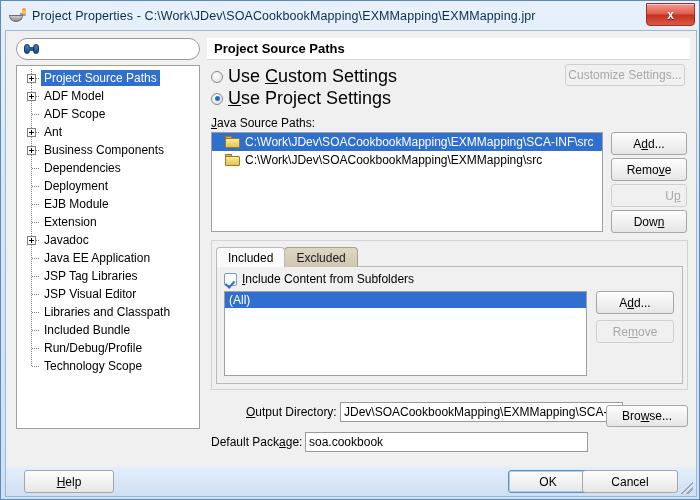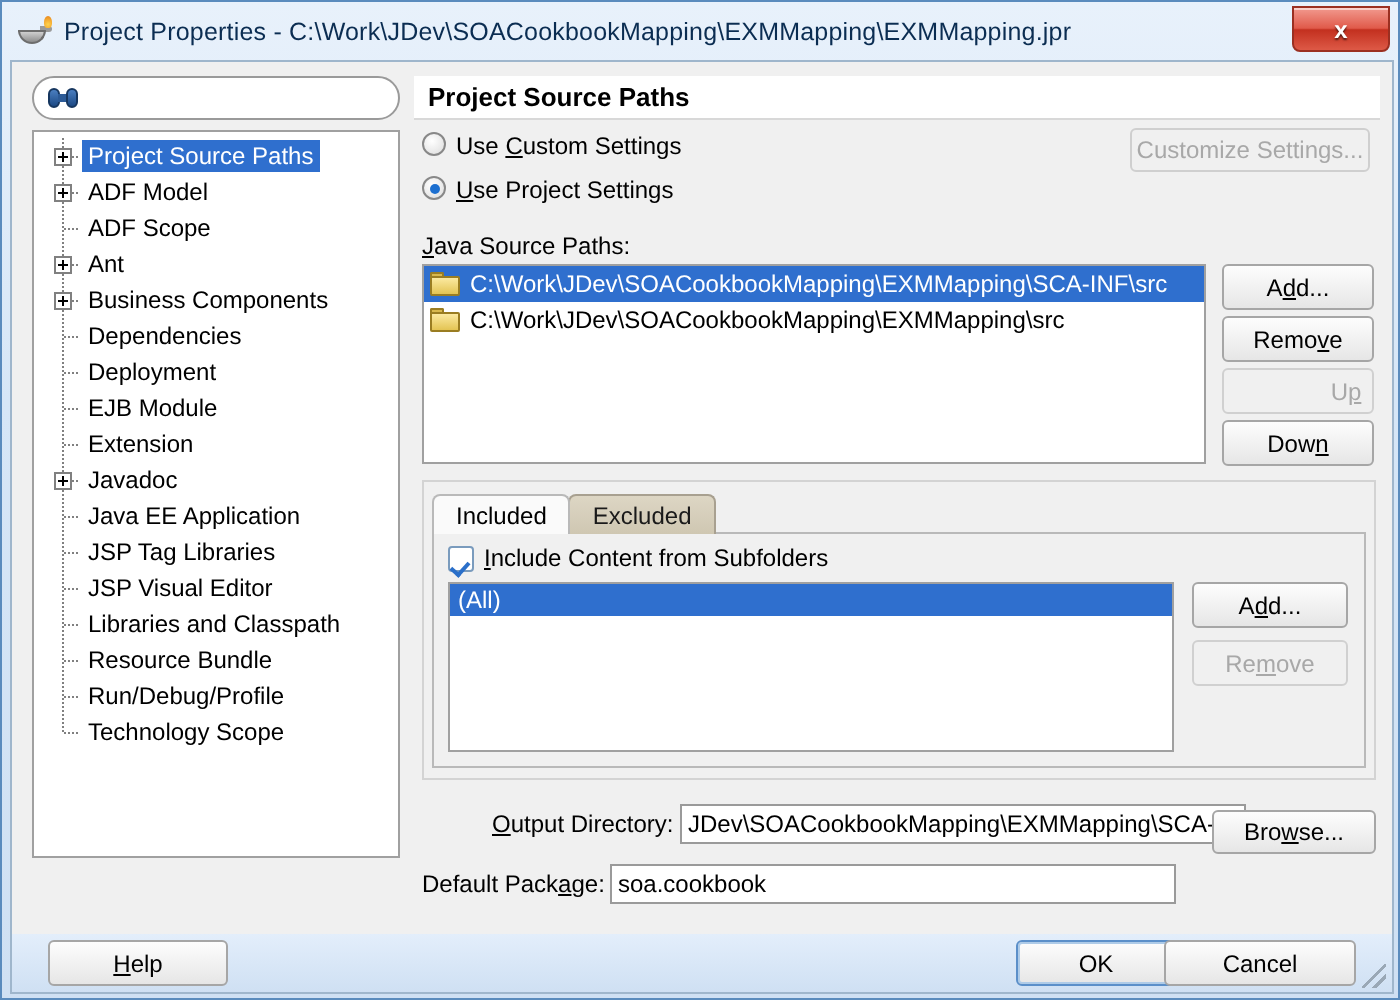--- a/index.html
+++ b/index.html
@@ -207,22 +207,22 @@
     font-size: 13px;
     line-height: 22px;
     padding-left: 7px;
     box-sizing: border-box;
     border-bottom: 1px solid #d8d8d8;
   }
   .radio-row {
     position: absolute;
     left: 4px;
     display: flex;
-    align-items: flex-start;
-    font-size: 12px;
+    align-items: center;
+    font-size: 18px;
   }
   .radio {
     width: 12px; height: 12px;
     border-radius: 50%;
     background: radial-gradient(circle at 40% 35%, #ffffff, #e6e6e6 70%);
     border: 1px solid #888;
     box-sizing: border-box;
     margin-right: 5px;
     position: relative;
     flex: none;
@@ -260,21 +260,21 @@
     width: 392px; height: 100px;
     background: #fff;
     border: 1px solid #a0a0a0;
     box-sizing: border-box;
     overflow: hidden;
   }
   .path-row {
     height: 18px;
     display: flex;
     align-items: center;
-    padding-left: 3px;
+    padding-left: 13px;
     font-size: 12px;
     white-space: nowrap;
   }
   .path-row.selected {
     background: #2f6fce;
     color: #fff;
   }
   .folder {
     width: 15px; height: 12px;
     position: relative;
@@ -569,21 +569,21 @@
             <span class="tree-label">JSP Visual Editor</span>
           </div>
           <div class="tree-row">
             <span class="trunk"></span>
             <span class="stub"></span>
             <span class="tree-label">Libraries and Classpath</span>
           </div>
           <div class="tree-row">
             <span class="trunk"></span>
             <span class="stub"></span>
-            <span class="tree-label">Resource Bundle</span>
+            <span class="tree-label">Included Bundle</span>
           </div>
           <div class="tree-row">
             <span class="trunk"></span>
             <span class="stub"></span>
             <span class="tree-label">Run/Debug/Profile</span>
           </div>
           <div class="tree-row last">
             <span class="trunk"></span>
             <span class="stub"></span>
             <span class="tree-label">Technology Scope</span>

